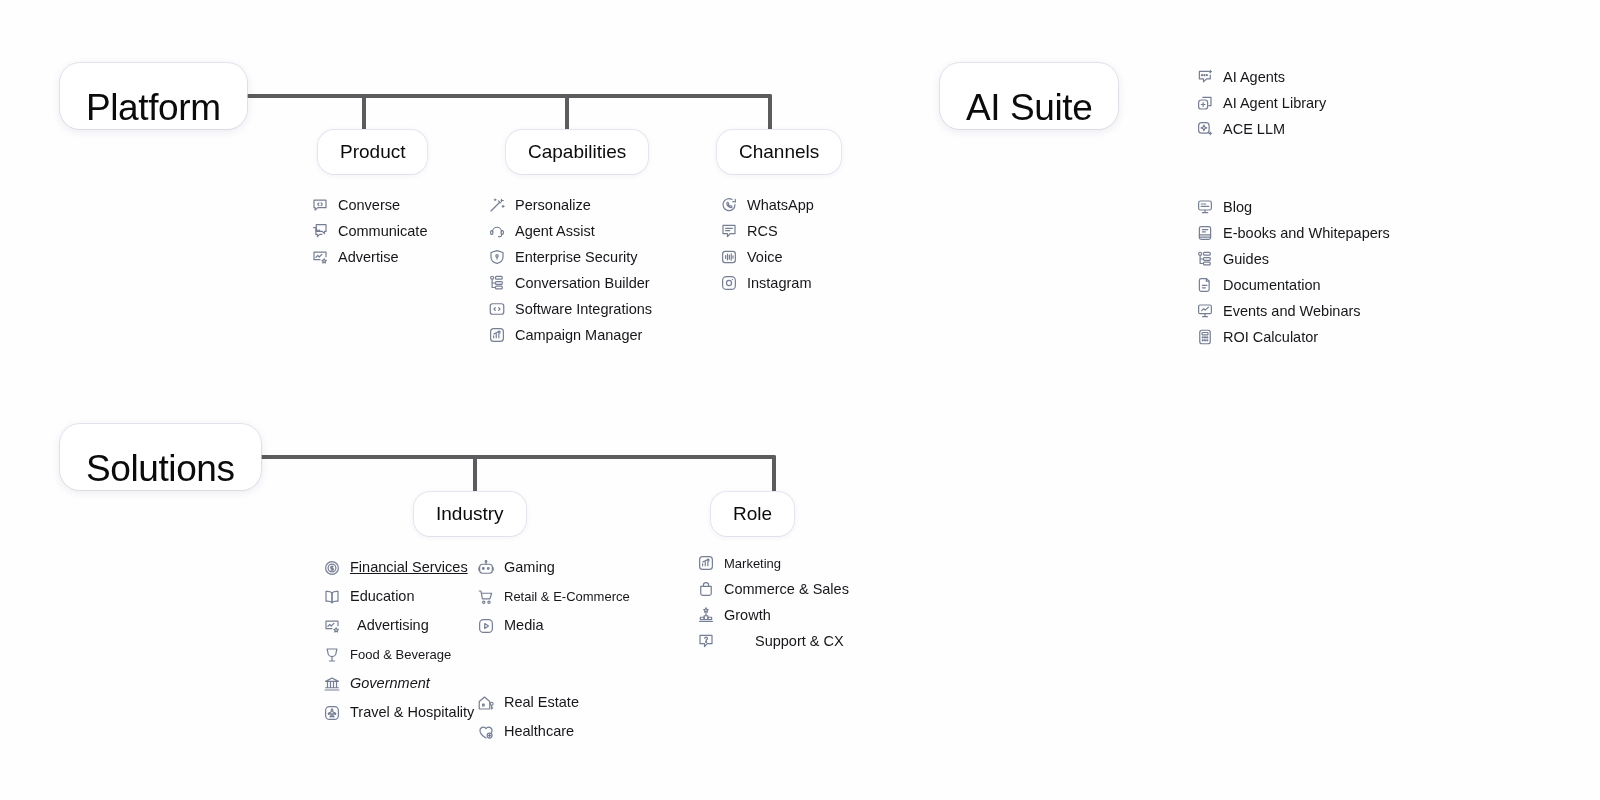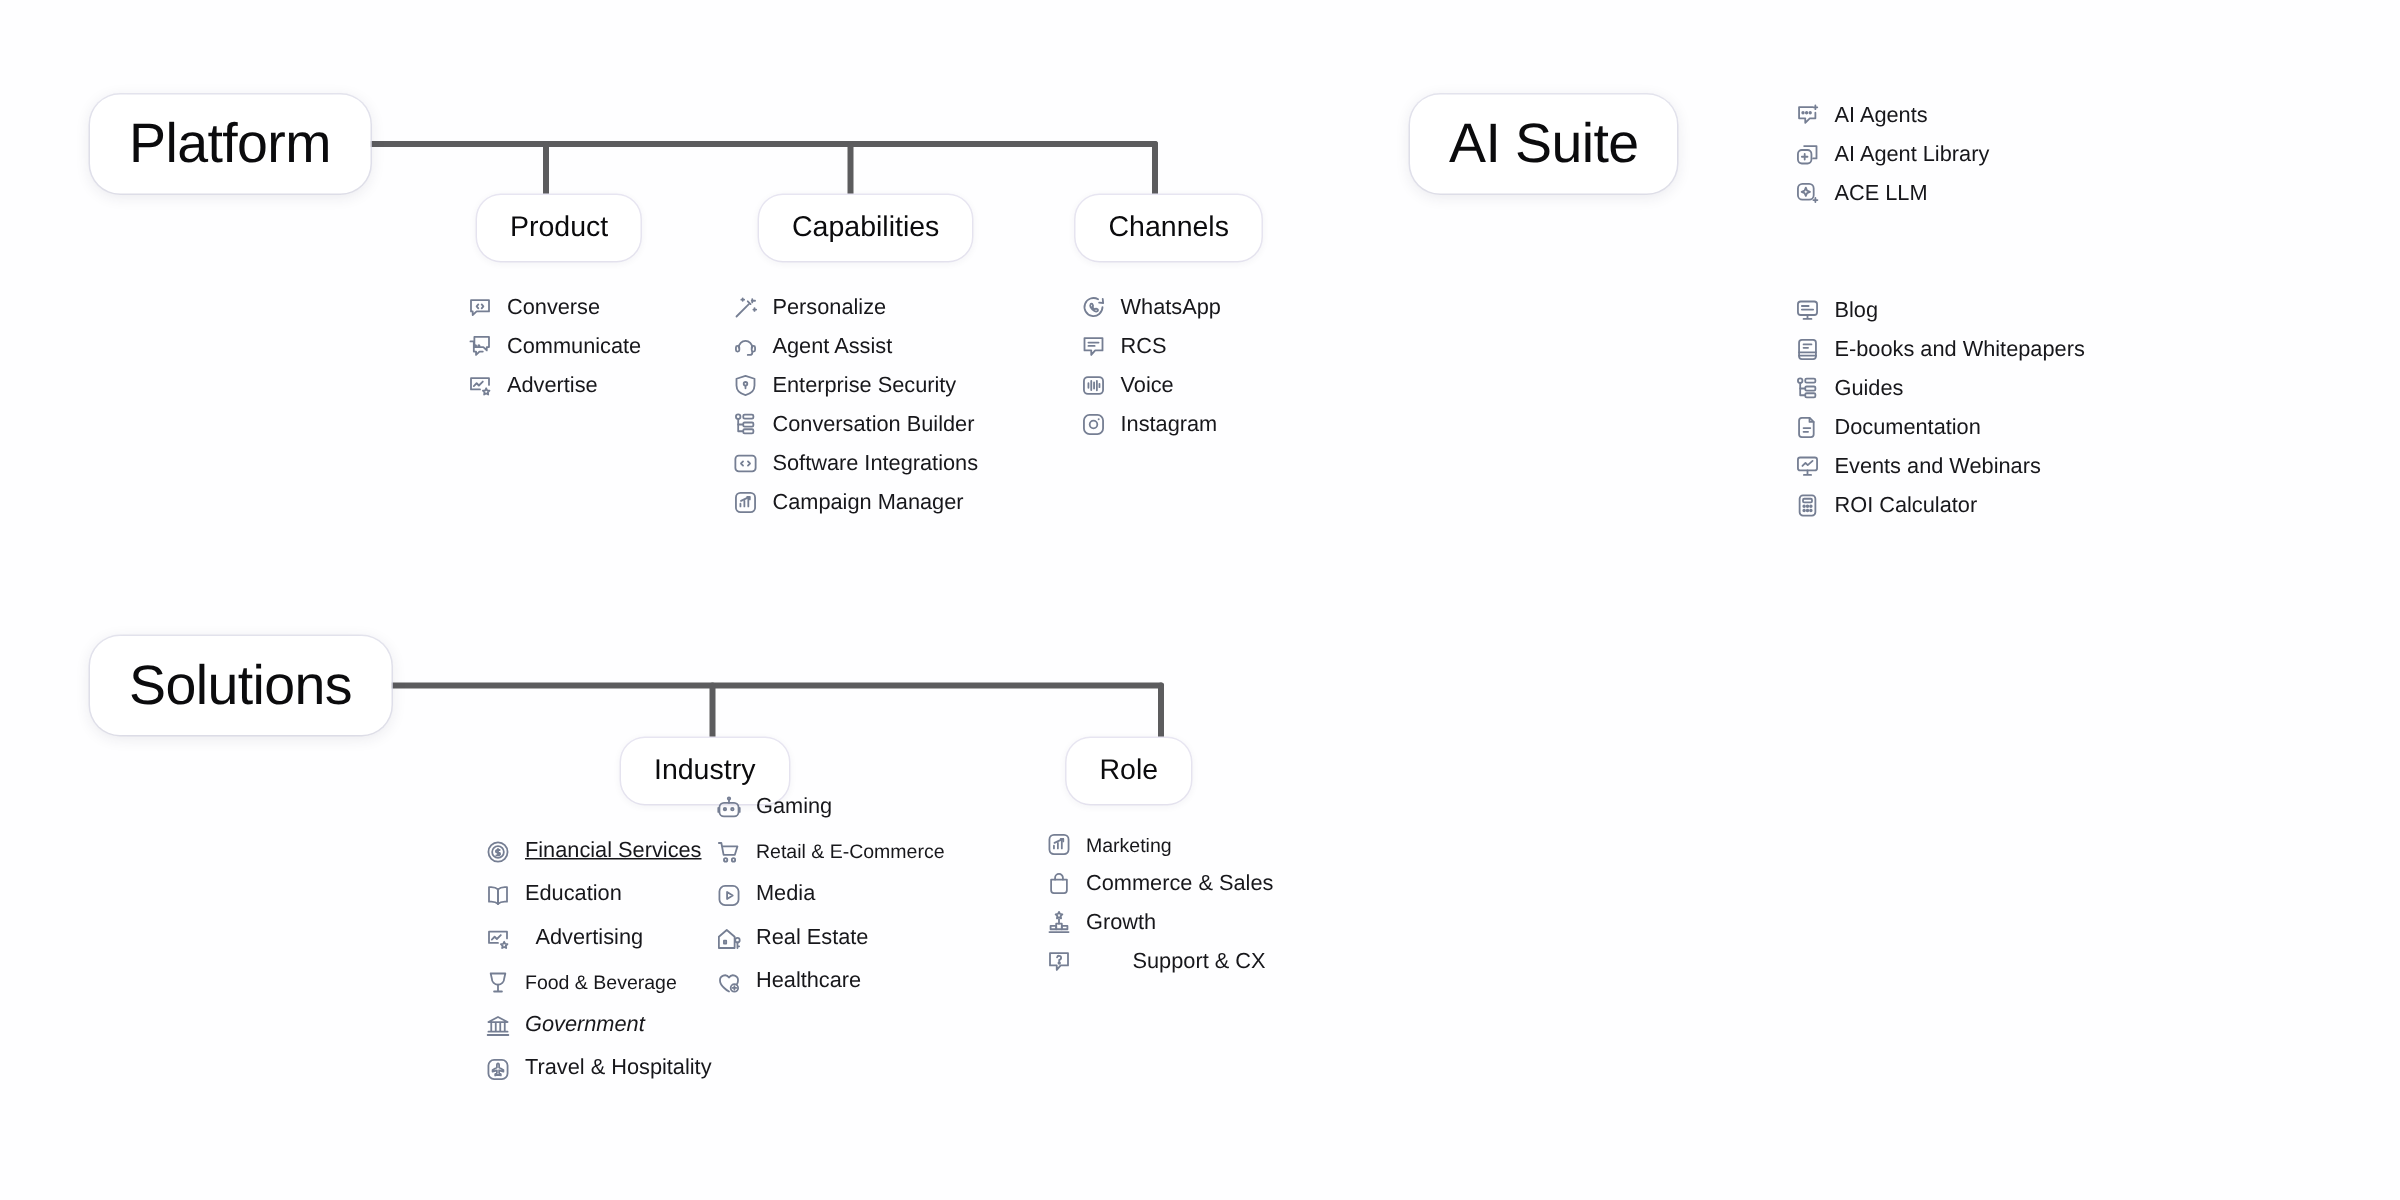--- a/index.html
+++ b/index.html
@@ -36,20 +36,21 @@
     color: #0b0b0d;
   }
   .pill-root {
     height: 66px;
     padding: 0 26px;
     font-size: 37px;
     font-weight: 400;
     letter-spacing: -0.4px;
     border-radius: 20px;
     box-shadow: 0 2px 10px rgba(40,40,70,0.10), 0 0 0 1px rgba(225,226,238,0.75);
+    align-items: flex-end;
   }
   .pill-branch {
     height: 44px;
     padding: 0 22px;
     font-size: 19px;
     border-radius: 16px;
     box-shadow: 0 1px 6px rgba(40,40,70,0.07), 0 0 0 1px #eceaf5;
   }
 
   
@@ -413,21 +414,21 @@
       <span class="ico">
           <svg viewBox="0 0 24 24" fill="none" stroke="currentColor" stroke-width="1.6" stroke-linecap="round" stroke-linejoin="round">
             <rect x="3.5" y="3.5" width="17" height="17" rx="5"></rect>
             <path d="M12 6.5c.7 0 1 .8 1 1.8v2l3.8 2.2v1.4L13 12.7v2.5l1.5 1v1.1L12 16.7l-2.5.6v-1.1l1.5-1v-2.5l-3.8 1.2v-1.4L11 10.3v-2c0-1 .3-1.8 1-1.8z"></path>
           </svg>
         </span>
       <span class="lbl">Travel &amp; Hospitality</span>
     </div>
   </div>
 
-  <div class="list" style="left:477px; top:524px;">
+  <div class="list" style="left:477px; top:553px;">
     <div class="item" style="height:29px;">
       <span class="ico">
           <svg viewBox="0 0 24 24" fill="none" stroke="currentColor" stroke-width="1.6" stroke-linecap="round" stroke-linejoin="round">
             <rect x="3.5" y="7" width="17" height="12" rx="4"></rect>
             <path d="M12 7V4"></path>
             <circle cx="12" cy="3.2" r="1.1"></circle>
             <path d="M8.3 12.5h.01"></path>
             <circle cx="8.4" cy="12.6" r="1.1"></circle>
             <circle cx="15" cy="12.6" r="1.1"></circle>
             <path d="M2.5 11.5v3.5M21.5 11.5v3.5"></path>
@@ -447,21 +448,21 @@
     </div>
     <div class="item" style="height:29px;">
       <span class="ico">
           <svg viewBox="0 0 24 24" fill="none" stroke="currentColor" stroke-width="1.6" stroke-linecap="round" stroke-linejoin="round">
             <rect x="3.5" y="3.5" width="17" height="17" rx="5"></rect>
             <path d="m10.3 8.8 5 3.2-5 3.2z"></path>
           </svg>
         </span>
       <span class="lbl">Media</span>
     </div>
-    <div class="item" style="height:29px;">
+    <div class="item" style="height:29px;margin-top:48px;">
       <span class="ico">
           <svg viewBox="0 0 24 24" fill="none" stroke="currentColor" stroke-width="1.6" stroke-linecap="round" stroke-linejoin="round">
             <path d="M3 10 10 4l7 6v10H3z"></path>
             <path d="M7.5 13.5h2v2.5h-2z"></path>
             <circle cx="19.5" cy="13" r="2"></circle>
             <path d="M19.5 15v5M21 18.5h-1.5"></path>
           </svg>
         </span>
       <span class="lbl">Real Estate</span>
     </div>

